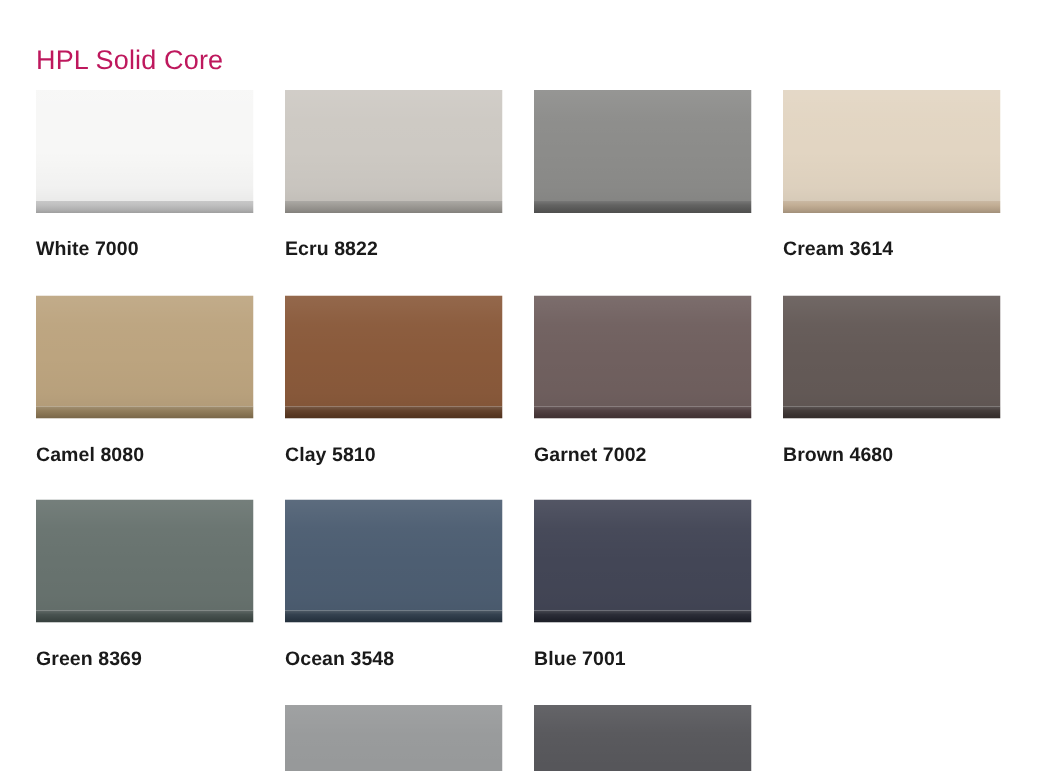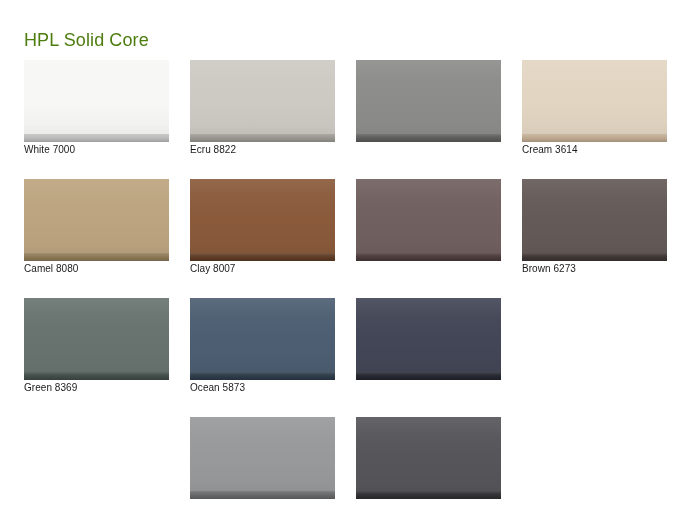--- a/index.html
+++ b/index.html
@@ -21,21 +21,21 @@
     height: 514px;
     background: #ffffff;
     box-sizing: border-box;
   }
   #title {
     position: absolute;
     left: 24px;
     top: 31px;
     font-size: 18px;
     font-weight: 400;
-    color: #4d7c0f;
+    color: #be185d;
     letter-spacing: 0.1px;
     line-height: 1;
     white-space: nowrap;
   }
   #swatch-grid {
     position: absolute;
     left: 24px;
     top: 60px;
     width: 645px;
     display: grid;
@@ -87,23 +87,23 @@
     top: 0;
     bottom: 0;
     background: linear-gradient(180deg,
         rgba(255,255,255,0.16) 0%,
         rgba(255,255,255,0.04) 34%,
         rgba(0,0,0,0.07) 72%,
         rgba(0,0,0,0.16) 100%);
     pointer-events: none;
   }
   .swatch-label {
-    margin-top: 2px;
-    font-size: 10px;
-    font-weight: 400;
+    margin-top: 16px;
+    font-size: 13px;
+    font-weight: 700;
     color: #1a1a1a;
     line-height: 1.2;
     letter-spacing: 0.05px;
     white-space: nowrap;
   }
 </style>
 </head>
 <body>
 
 <div id="page">
@@ -161,69 +161,71 @@
         <div class="swatch-label">Camel 8080</div>
       </div>
       <div class="swatch-cell">
         <div class="swatch-chip">
           <div class="chip-face" style="background: rgb(138, 90, 59);"></div>
           <div class="chip-sheen"></div>
           <div class="chip-core" style="background: rgb(94, 59, 36);">
             <div class="chip-core-inner"></div>
           </div>
         </div>
-        <div class="swatch-label">Clay 8007</div>
+        <div class="swatch-label">Clay 5810</div>
       </div>
       <div class="swatch-cell">
         <div class="swatch-chip">
           <div class="chip-face" style="background: rgb(112, 96, 95);"></div>
           <div class="chip-sheen"></div>
           <div class="chip-core" style="background: rgb(75, 58, 59);">
             <div class="chip-core-inner"></div>
           </div>
         </div>
+        <div class="swatch-label">Garnet 7002</div>
       </div>
       <div class="swatch-cell">
         <div class="swatch-chip">
           <div class="chip-face" style="background: rgb(100, 90, 87);"></div>
           <div class="chip-sheen"></div>
           <div class="chip-core" style="background: rgb(61, 53, 51);">
             <div class="chip-core-inner"></div>
           </div>
         </div>
-        <div class="swatch-label">Brown 6273</div>
+        <div class="swatch-label">Brown 4680</div>
       </div>
       <div class="swatch-cell">
         <div class="swatch-chip">
           <div class="chip-face" style="background: rgb(104, 115, 111);"></div>
           <div class="chip-sheen"></div>
           <div class="chip-core" style="background: rgb(65, 76, 73);">
             <div class="chip-core-inner"></div>
           </div>
         </div>
         <div class="swatch-label">Green 8369</div>
       </div>
       <div class="swatch-cell">
         <div class="swatch-chip">
           <div class="chip-face" style="background: rgb(77, 94, 114);"></div>
           <div class="chip-sheen"></div>
           <div class="chip-core" style="background: rgb(44, 58, 72);">
             <div class="chip-core-inner"></div>
           </div>
         </div>
-        <div class="swatch-label">Ocean 5873</div>
+        <div class="swatch-label">Ocean 3548</div>
       </div>
       <div class="swatch-cell">
         <div class="swatch-chip">
           <div class="chip-face" style="background: rgb(67, 70, 86);"></div>
           <div class="chip-sheen"></div>
           <div class="chip-core" style="background: rgb(35, 37, 47);">
             <div class="chip-core-inner"></div>
           </div>
         </div>
+        <div class="swatch-label">Blue 7001</div>
       </div>
       <div class="swatch-cell empty"></div>
       <div class="swatch-cell empty"></div>
       <div class="swatch-cell">
         <div class="swatch-chip">
           <div class="chip-face" style="background: rgb(151, 153, 154);"></div>
           <div class="chip-sheen"></div>
           <div class="chip-core" style="background: rgb(102, 104, 106);">
             <div class="chip-core-inner"></div>
           </div>

